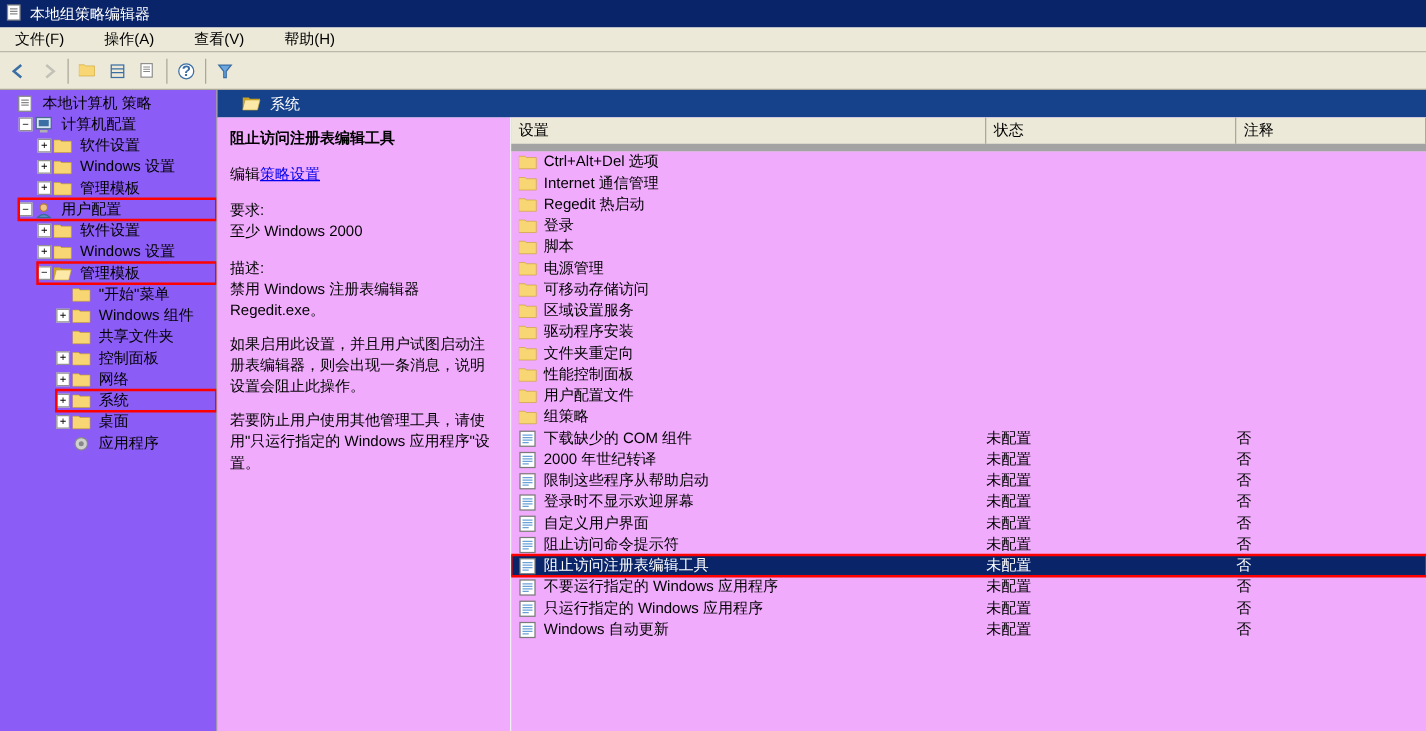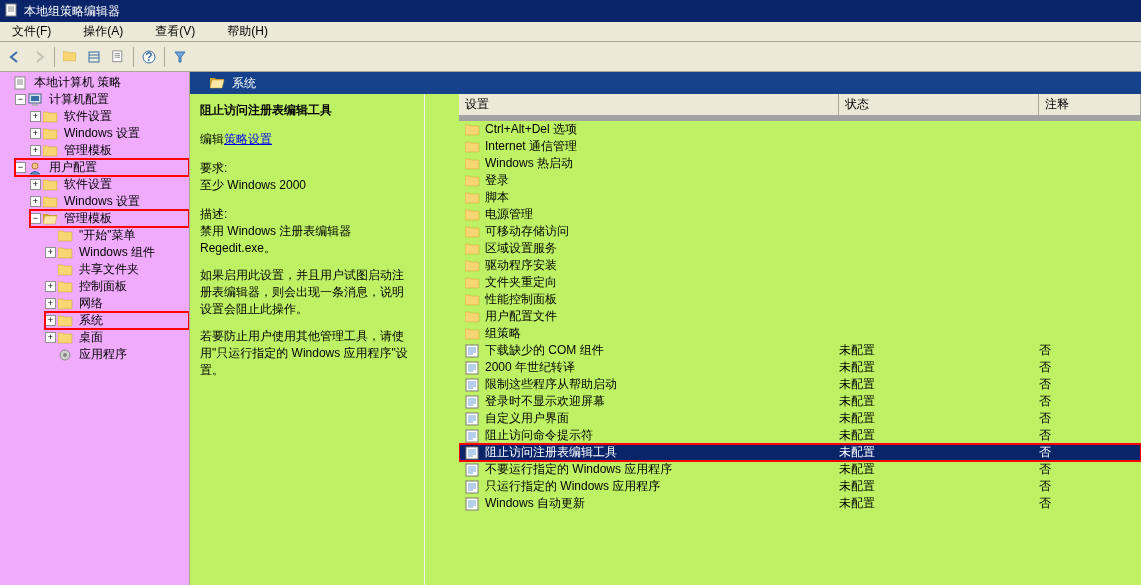--- a/index.html
+++ b/index.html
@@ -7,25 +7,25 @@
 
 .titlebar { background: linear-gradient(#0a246a, #0a246a); color: #fff; height: 22px; display: flex; align-items: center; padding: 0 4px; }
 .titlebar .icon { width: 16px; height: 16px; margin-right: 4px; }
 .menubar { background: #ece9d8; height: 20px; display: flex; align-items: center; padding: 0 4px; border-bottom: 1px solid #aca899; gap: 16px; }
 .menubar span { padding: 2px 8px; cursor: default; }
 .toolbar { background: #ece9d8; height: 30px; display: flex; align-items: center; padding: 0 4px; gap: 2px; border-bottom: 1px solid #aca899; }
 .tb-btn { width: 22px; height: 22px; display: flex; align-items: center; justify-content: center; border: 1px solid transparent; }
 .tb-sep { width: 1px; height: 20px; background: #aca899; margin: 0 2px; }
 
 .maincols { display: flex; height: calc(585px - 72px); }
-.treepane { width: 190px; background: #f0abfc; border-right: 1px solid #aca899; overflow: auto; padding-top: 2px; }
+.treepane { width: 174px; background: #8b5cf6; border-right: 1px solid #aca899; overflow: auto; padding-top: 2px; }
 .rightpane { flex: 1; display: flex; flex-direction: column; }
 .righthdr { background: #15428b; color: #fff; height: 22px; display: flex; align-items: center; padding-left: 20px; }
 .righthdr .ficon { width: 16px; height: 14px; margin-right: 6px; }
-.rightbody { flex: 1; display: flex; background: #bef264; gap: 34px; }
+.rightbody { flex: 1; display: flex; background: #f0abfc; }
 .descpane { width: 235px; padding: 8px 10px; border-right: 1px solid #f0f0f0; }
 .descpane .h { font-weight: bold; margin-bottom: 12px; }
 .descpane a { color: #0000ee; text-decoration: underline; }
 .listpane { flex: 1; display: flex; flex-direction: column; }
 .listhdr { display: flex; background: #ece9d8; border-bottom: 6px solid #a3a3a3; }
 .listhdr div { padding: 2px 6px; border-right: 1px solid #aca899; }
 .col-set { flex: 0 0 380px; }
 .col-state { flex: 0 0 200px; }
 .col-note { flex: 1; }
 .listbody { flex: 1; overflow: auto; }
@@ -357,21 +357,21 @@
                 <span>Internet 通信管理</span>
               </div>
               <div class="c2"></div>
               <div class="c3"></div>
             </div>
             <div class="row">
               <div class="c1">
                 <svg class="ic">
                   <use href="#folder"></use>
                 </svg>
-                <span>Windows 热启动</span>
+                <span>Regedit 热启动</span>
               </div>
               <div class="c2"></div>
               <div class="c3"></div>
             </div>
             <div class="row">
               <div class="c1">
                 <svg class="ic">
                   <use href="#folder"></use>
                 </svg>
                 <span>登录</span>

